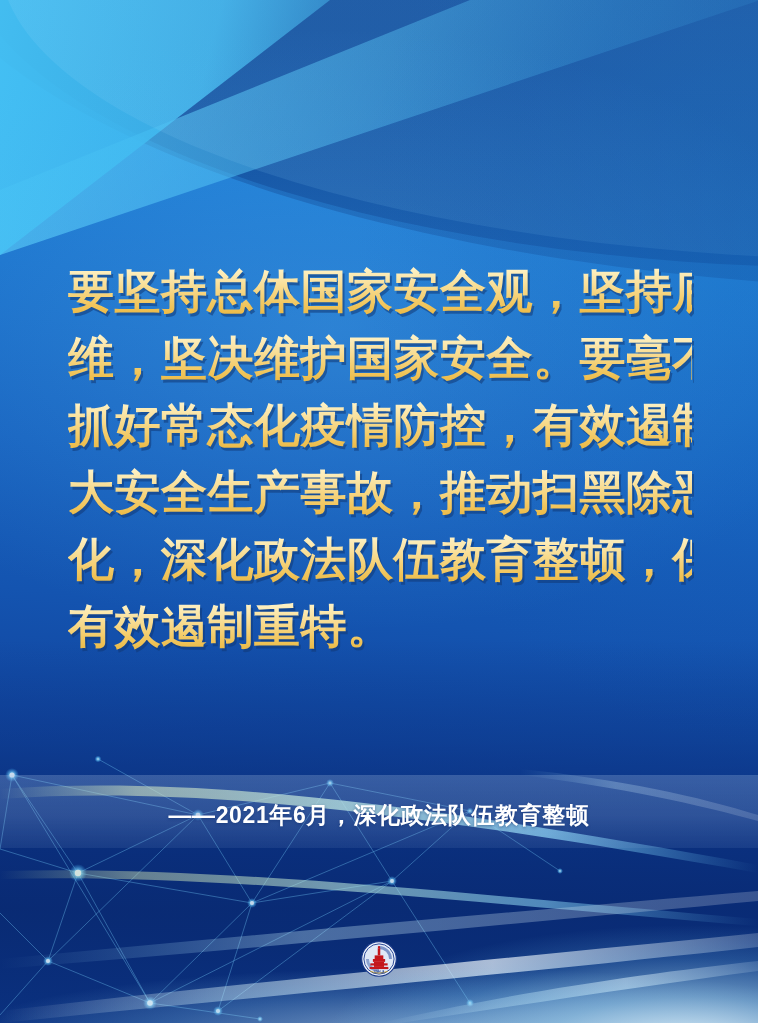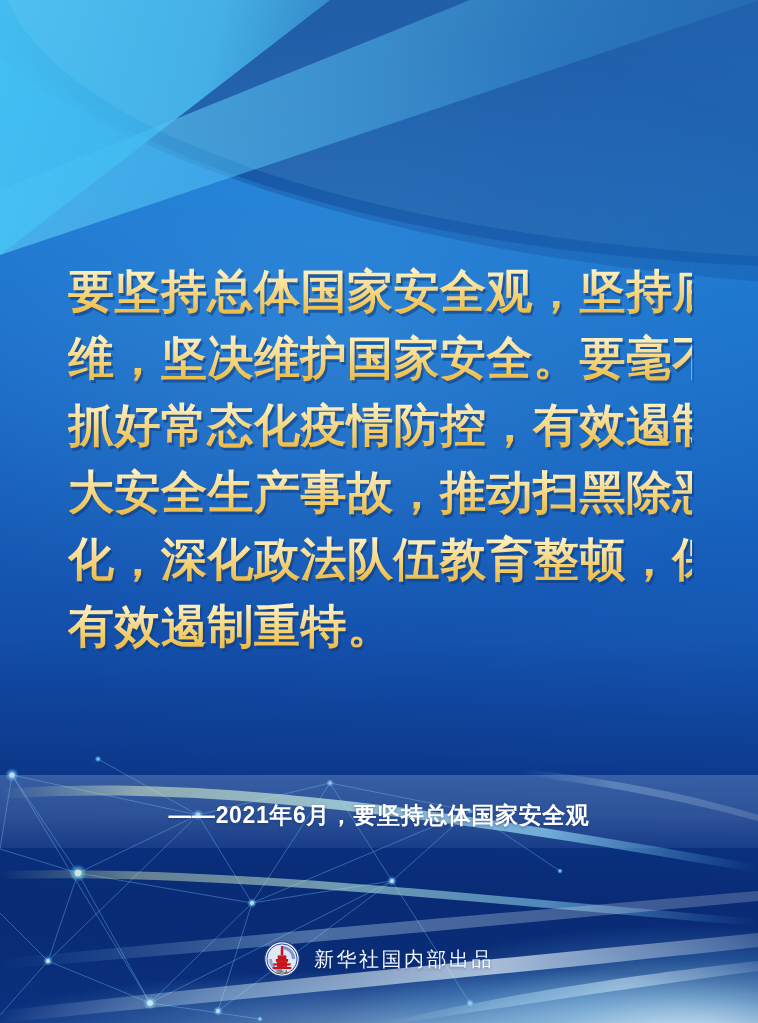--- a/index.html
+++ b/index.html
@@ -280,36 +280,35 @@
 
   <div class="quote-wrap">
     <div class="quote-line">要坚持总体国家安全观，坚持底线思</div>
     <div class="quote-line">维，坚决维护国家安全。要毫不放松</div>
     <div class="quote-line">抓好常态化疫情防控，有效遏制重特</div>
     <div class="quote-line">大安全生产事故，推动扫黑除恶常态</div>
     <div class="quote-line">化，深化政法队伍教育整顿，保持社</div>
     <div class="quote-line">有效遏制重特。</div>
   </div>
 
-  <div class="attribution">——2021年6月，要坚持总体国家安全观</div>
+  <div class="attribution">——2021年6月，深化政法队伍教育整顿</div>
 
   <div class="footer">
     <svg class="logo" viewBox="0 0 100 100">
       <circle cx="50" cy="50" r="48" fill="#eef3fb" stroke="#1b3a8c" stroke-width="3"></circle>
       <circle cx="50" cy="50" r="42" fill="#dfe8f7"></circle>
       <circle cx="50" cy="50" r="42" fill="none" stroke="#1b3a8c" stroke-width="2.5"></circle>
       <path d="M50 14 A36 36 0 0 1 86 50 L78 50 A28 28 0 0 0 50 22 Z" fill="#2a4fa0" opacity=".55"></path>
       <path d="M14 50 A36 36 0 0 0 50 86 L50 78 A28 28 0 0 1 22 50 Z" fill="#2a4fa0" opacity=".45"></path>
       <rect x="46.5" y="20" width="7" height="20" fill="#c4161c"></rect>
       <rect x="38" y="40" width="24" height="10" fill="#c4161c"></rect>
       <rect x="33" y="50" width="34" height="8" fill="#c4161c"></rect>
       <rect x="36" y="58" width="28" height="14" fill="#c4161c"></rect>
       <rect x="26" y="62" width="12" height="6" fill="#c4161c"></rect>
       <rect x="62" y="62" width="12" height="6" fill="#c4161c"></rect>
       <rect x="24" y="72" width="52" height="6" fill="#c4161c"></rect>
       <circle cx="50" cy="17" r="3.4" fill="#c4161c"></circle>
       <path d="M26 84 Q50 94 74 84" fill="none" stroke="#c9a227" stroke-width="2.5"></path>
       <text x="50" y="90" text-anchor="middle" font-size="8" fill="#1b3a8c" font-family="'Liberation Sans',sans-serif">XINHUA</text>
     </svg>
-    <span class="footer-text">新华社国内部出品</span>
   </div>
 
 </div>
 
 </body></html>

